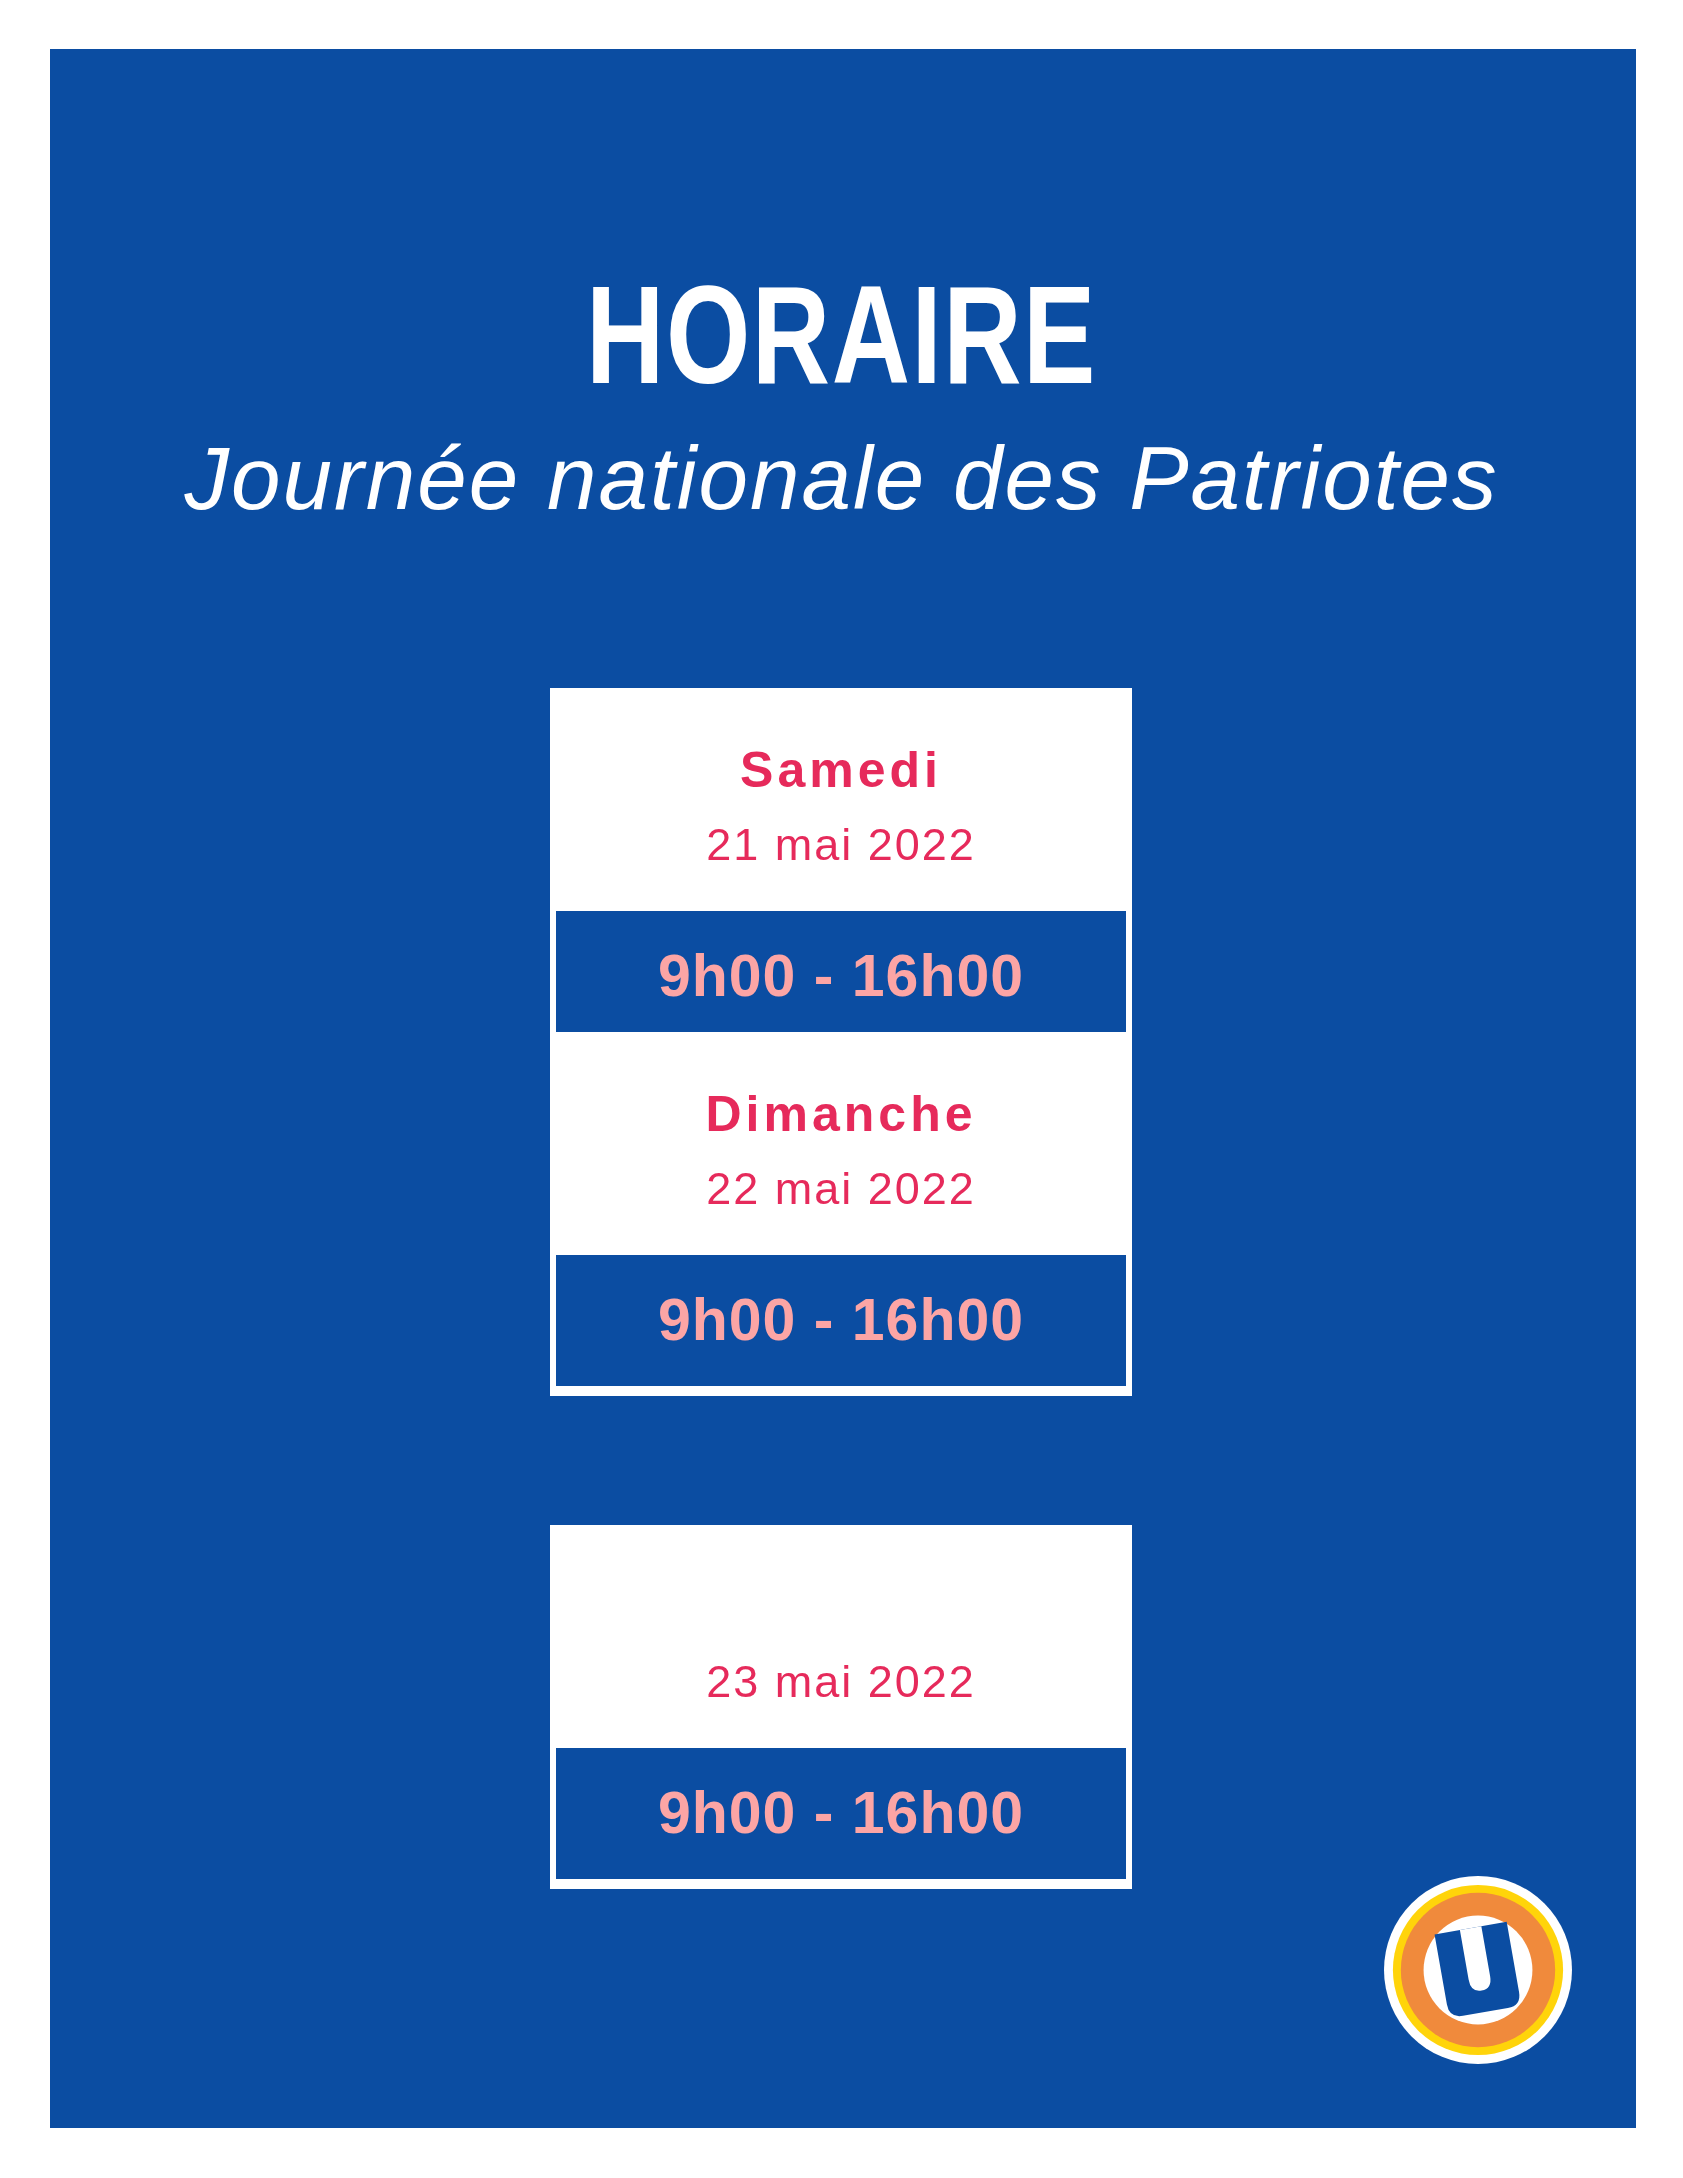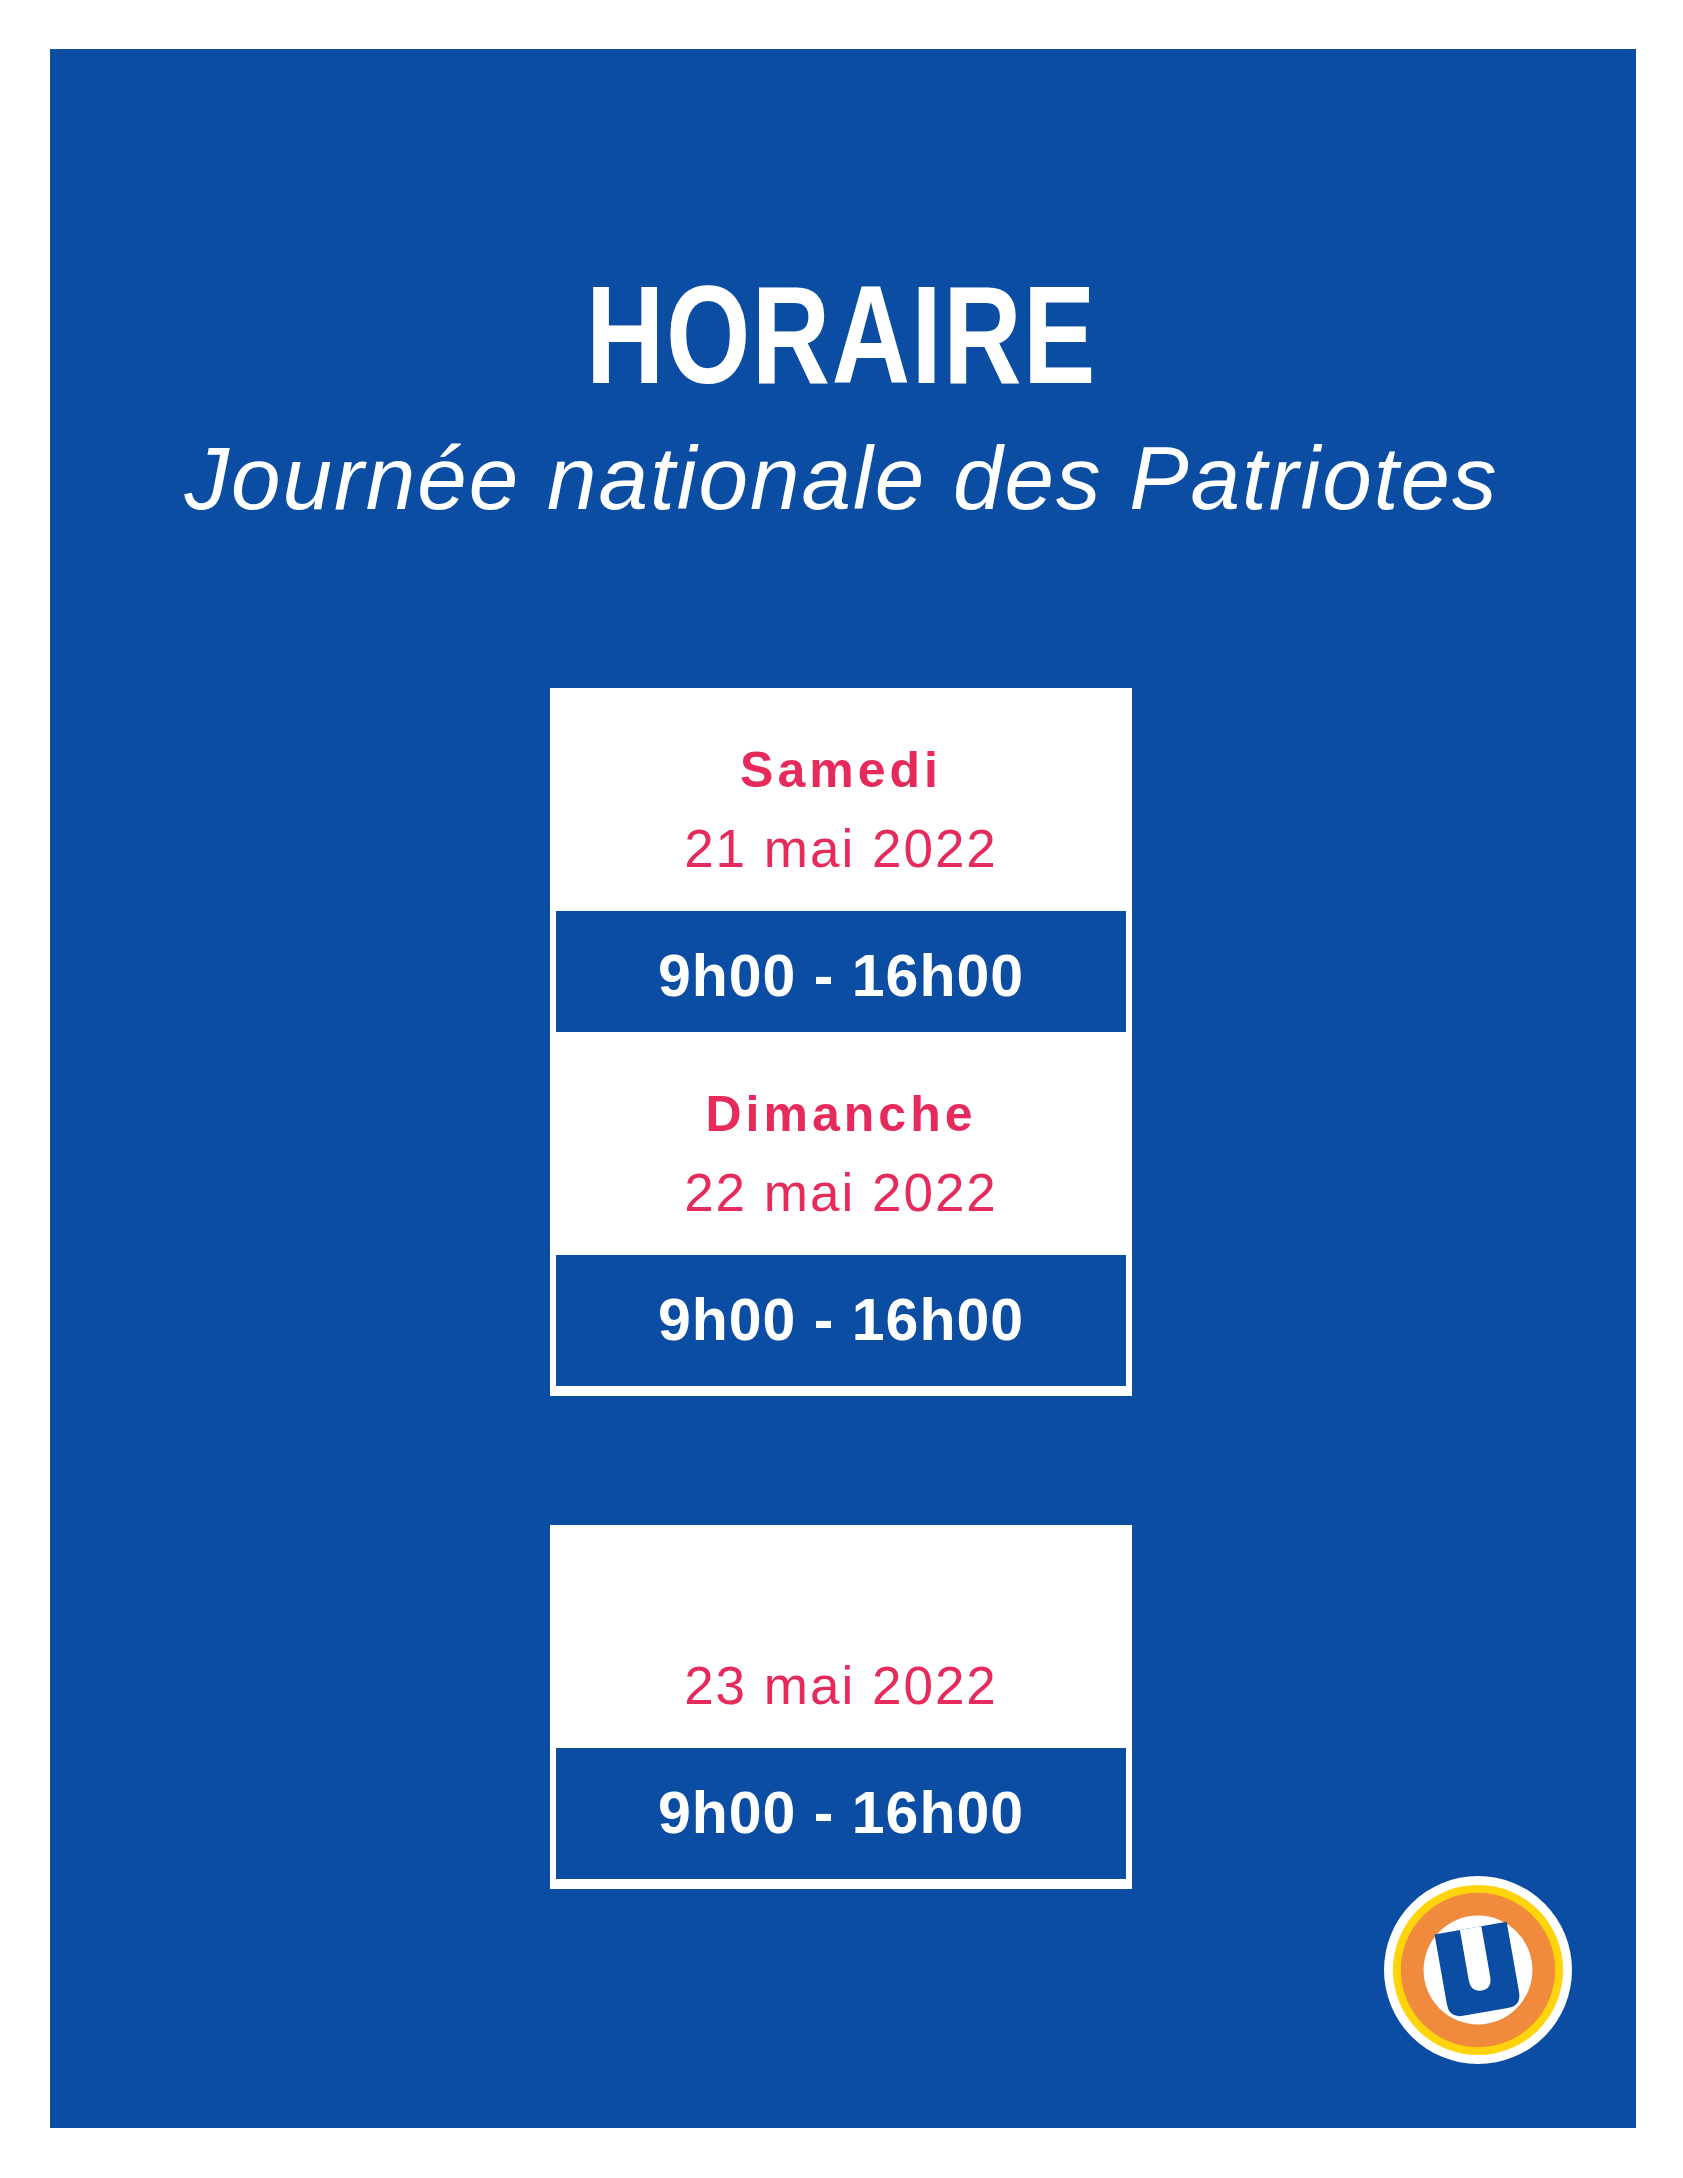--- a/index.html
+++ b/index.html
@@ -59,37 +59,37 @@
     font-size: 50px;
     font-weight: bold;
     letter-spacing: 4px;
     line-height: 1;
     color: var(--accent-pink, #E62A5B);
   }
   .date-label {
     position: absolute;
     top: 134px; left: 0; width: 100%;
     text-align: center;
-    font-size: 53px;
+    font-size: 45px;
     font-weight: normal;
     letter-spacing: 2px;
     line-height: 1;
     color: var(--accent-pink, #E62A5B);
   }
   .hours-bar {
     position: absolute;
     left: 6px; right: 6px; bottom: 10px;
     height: 131px;
     background: var(--background-blue, #0B4DA2);
     display: flex;
     align-items: center;
     justify-content: center;
   }
   .hours-label {
-    color: #ffffff;
+    color: #fca5a5;
     font-size: 59px;
     font-weight: bold;
     letter-spacing: 1px;
     line-height: 1;
     white-space: nowrap;
   }
   .logo {
     position: absolute;
     left: 1384px; top: 1876px;
     width: 188px; height: 188px;

